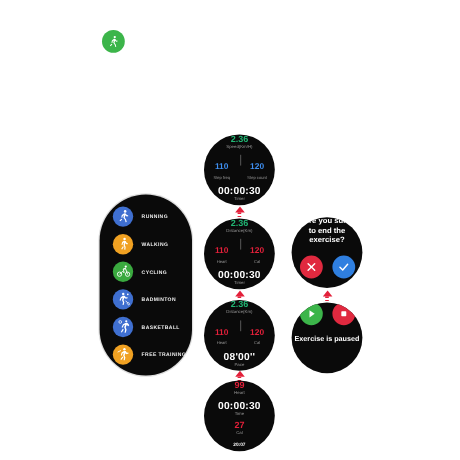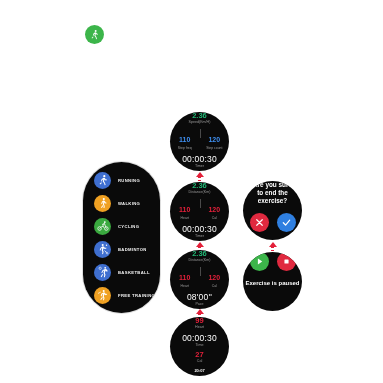--- a/index.html
+++ b/index.html
@@ -122,21 +122,21 @@
   }
   .w-cell .l {
     font-size: 3.4px;
     color: #9a9a9a;
     line-height: 1;
     margin-top: 1.6px;
     display: block;
   }
   .w-time {
     font-size: 8.5px;
-    font-weight: 400;
+    font-weight: 700;
     color: #ffffff;
     line-height: 1;
     margin-top: 4px;
     letter-spacing: 0.2px;
   }
   .w-clock {
     font-size: 4px;
     font-weight: 700;
     color: #e3203a;
     line-height: 1;

